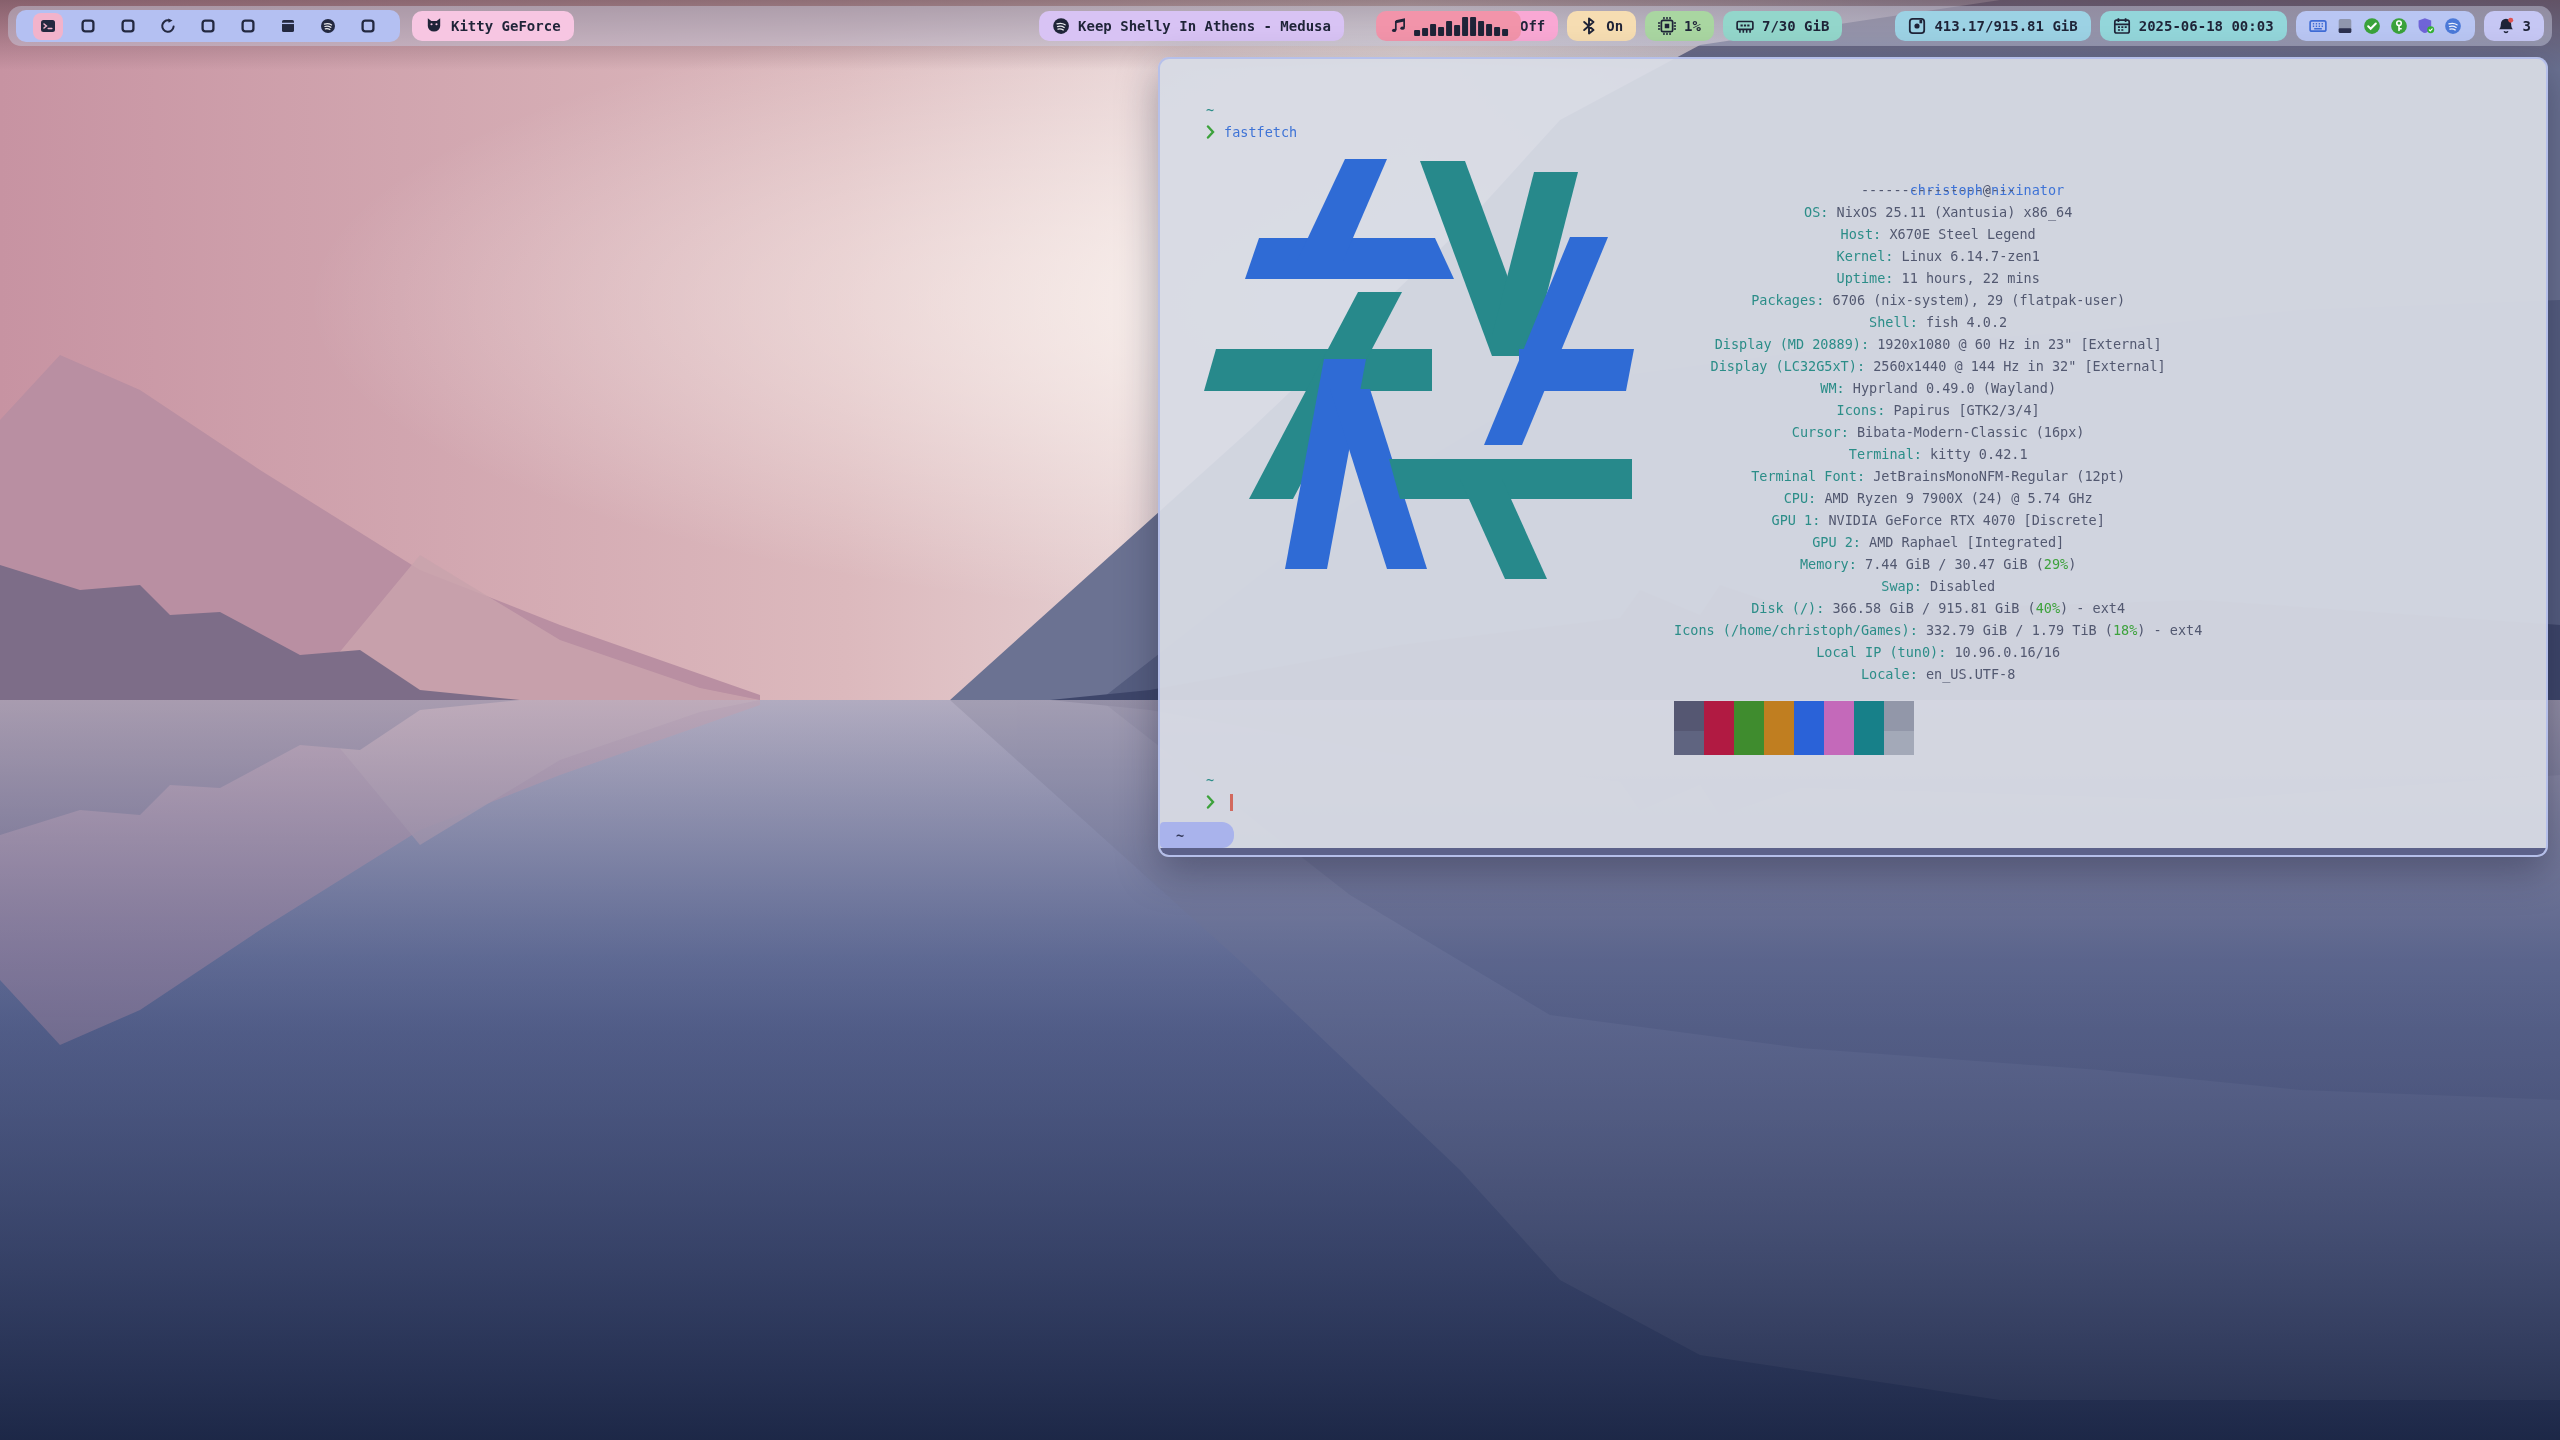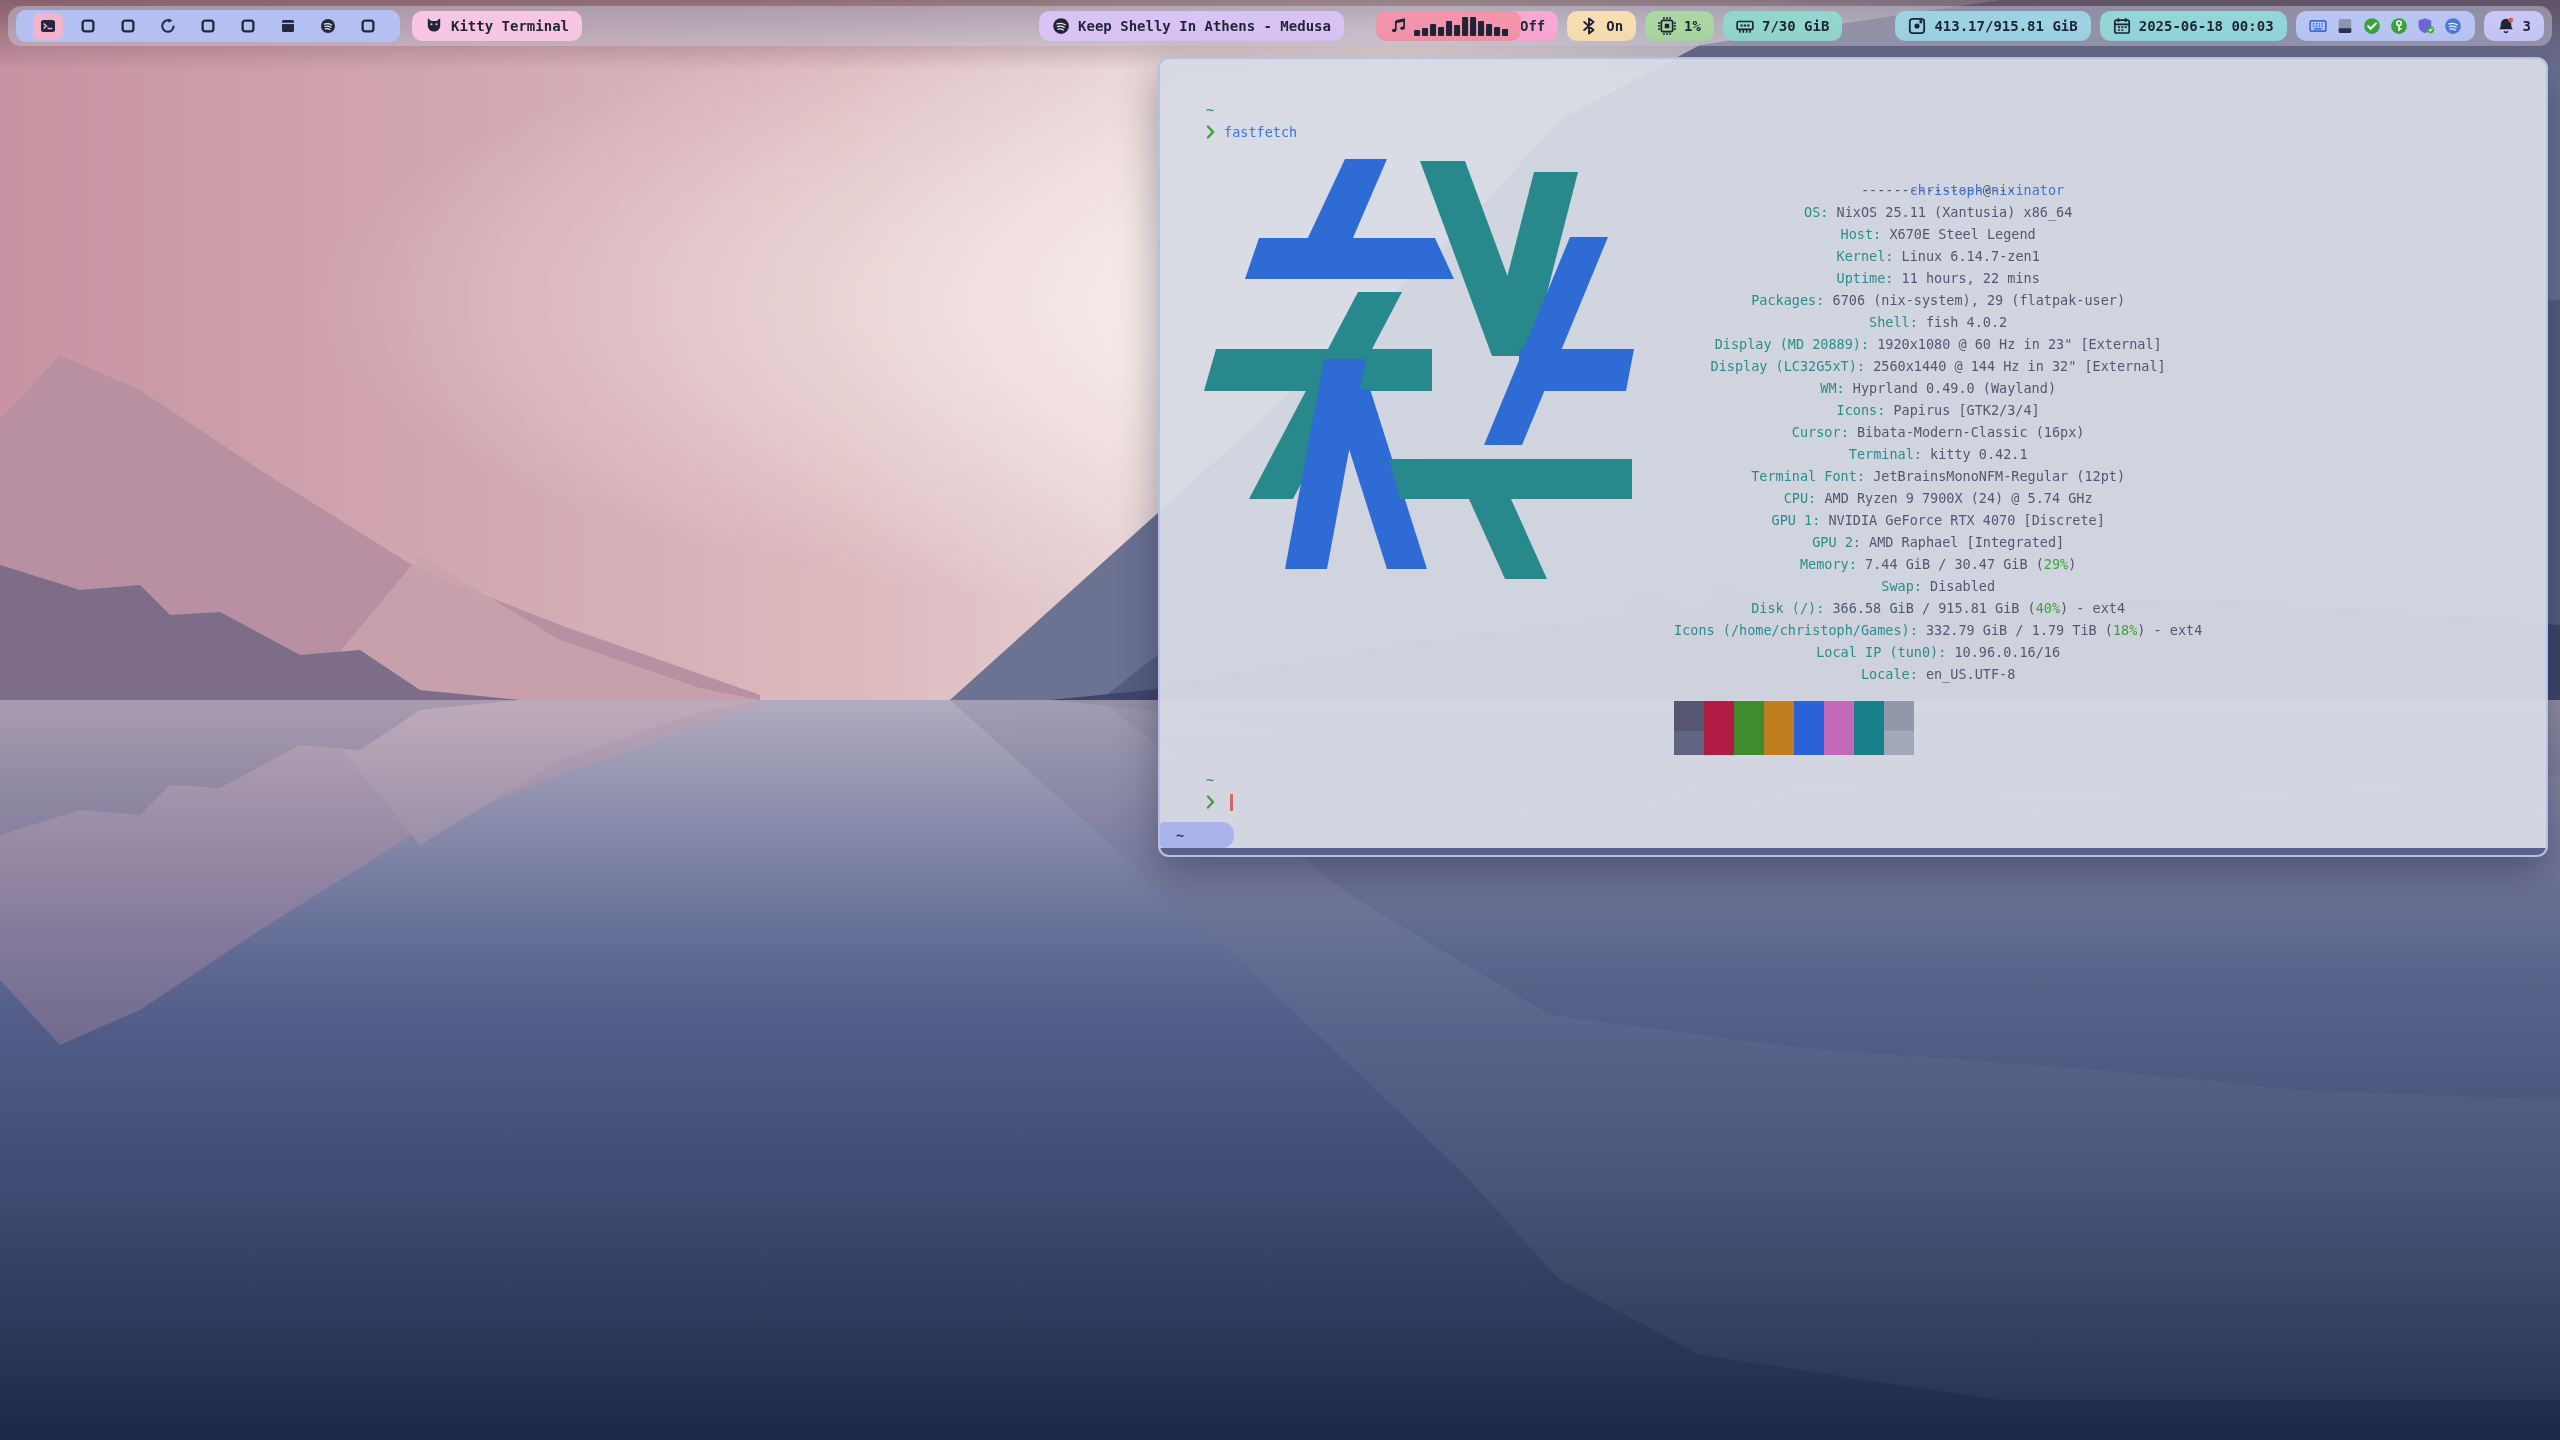--- a/index.html
+++ b/index.html
@@ -173,21 +173,21 @@
           </div>
         </div>
       <div class="pill chip-title" style="background: rgb(247, 198, 226);">
         <span class="bicon">
             <svg viewBox="0 0 16 16">
               <path d="M2.5 1.2 L5.6 3.6 H10.4 L13.5 1.2 V8 A5.5 4.9 0 0 1 2.5 8 Z" fill="currentColor"></path>
               <circle cx="5.8" cy="6.4" r=".95" fill="#f7c6e2"></circle>
               <circle cx="10.2" cy="6.4" r=".95" fill="#f7c6e2"></circle>
             </svg>
           </span>
-        <span>Kitty Terminal</span>
+        <span>Kitty GeForce</span>
       </div>
     </div>
 
     <div class="bar-center">
       <div class="pill music-pill" style="background: rgb(216, 195, 244);">
         <span class="bicon">
             <svg viewBox="0 0 16 16">
               <circle cx="8" cy="8" r="7" fill="currentColor"></circle>
               <path d="M4.4 6.1c2.9-.9 5.2-.5 7.2.8M4.9 8.5c2.3-.7 4.2-.3 5.9.8M5.3 10.8c1.8-.5 3.2-.2 4.6.7" stroke="rgba(255,255,255,.9)" stroke-width="1.2" fill="none" stroke-linecap="round"></path>
             </svg>

